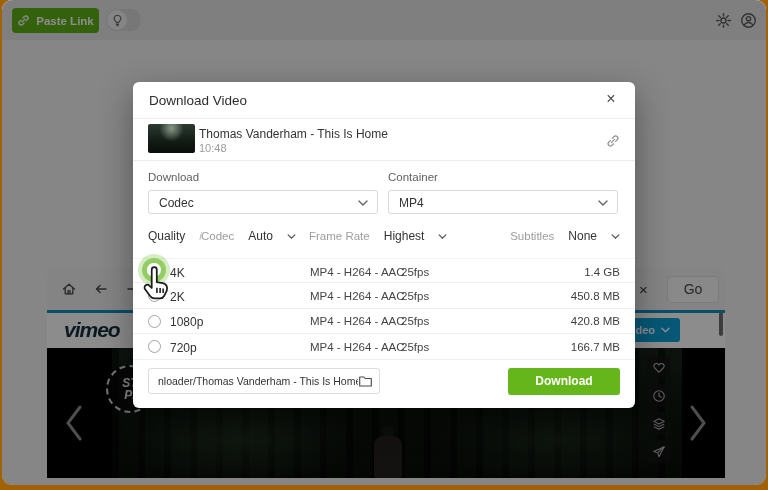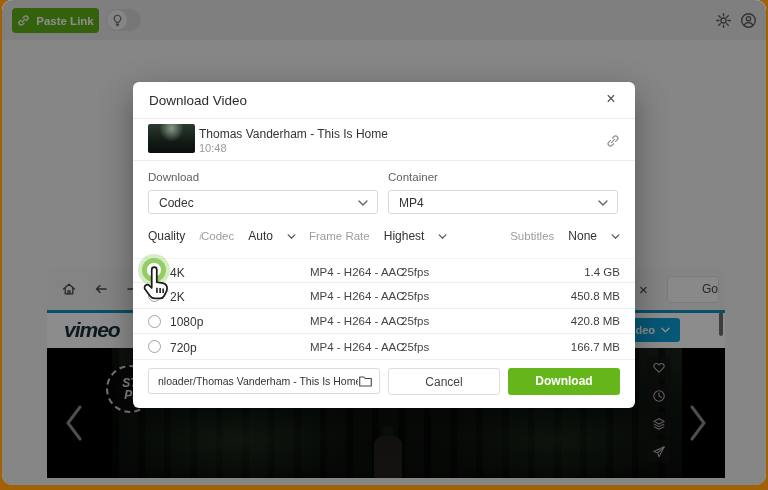--- a/index.html
+++ b/index.html
@@ -12,21 +12,21 @@
   .paste-btn { position:absolute; left:10px; top:8px; width:87px; height:25px; background:#5fb217; border:none; border-radius:4px; color:#fff; font-size:11.5px; font-weight:bold; display:flex; align-items:center; justify-content:center; gap:6px; cursor:pointer; }
   .bulb-toggle { position:absolute; left:104px; top:9px; width:35px; height:22px; border-radius:11px; background:#d9d9d9; }
   .bulb-knob { position:absolute; left:1px; top:1px; width:20px; height:20px; border-radius:50%; background:#f2f2f2; display:flex; align-items:center; justify-content:center; }
   .top-icon { position:absolute; top:12px; width:17px; height:17px; }
   .gear { right:34px; } .person { right:9px; }
 
   
   .browser { position:absolute; left:45px; top:268px; width:678px; height:210px; border-radius:8px 8px 0 0; background:#f1f1f1; overflow:hidden; }
   .btoolbar { position:absolute; left:0; right:0; top:0; height:42px; background:#f1f1f1; }
   .nav-ic { position:absolute; top:13px; width:16px; height:16px; }
-  .go-btn { position:absolute; right:6px; top:8px; width:52px; height:27px; background:#fafafa; border:1px solid #e0e0e0; border-radius:4px; font-size:12px; color:#4a4a4a; text-align:right; line-height:25px; cursor:pointer; }
+  .go-btn { position:absolute; right:6px; top:8px; width:52px; height:27px; background:#fafafa; border:1px solid #e0e0e0; border-radius:4px; font-size:14px; color:#4a4a4a; text-align:center; line-height:25px; cursor:pointer; }
   .bclose { position:absolute; right:68px; top:8px; width:27px; height:27px; text-align:center; line-height:27px; font-size:15px; color:#3c3c3c; cursor:pointer; }
   .progress-line { position:absolute; left:0; right:0; top:42px; height:3px; background:#1291c0; }
   .vheader { position:absolute; left:0; right:0; top:45px; height:35px; background:#ffffff; }
   .vimeo-logo { position:absolute; left:17px; top:5px; font-size:21px; font-weight:bold; font-style:italic; letter-spacing:-1px; color:#14303e; }
   .newvid-btn { position:absolute; right:45px; top:5px; height:24px; padding:0 10px; background:#0ba0d8; border:none; border-radius:3px; color:#fff; font-size:11px; font-weight:bold; display:flex; align-items:center; gap:6px; cursor:pointer; }
   .vscrollbar { position:absolute; right:2px; top:44px; width:4px; height:24px; border-radius:2px; background:#6f6f6f; }
   .video { position:absolute; left:0; right:0; top:80px; height:130px; background:#000; }
   .forest { position:absolute; left:65px; width:570px; top:0; bottom:0;
     background:
       radial-gradient(ellipse 60% 45% at 50% 12%, rgba(133,158,128,0.34), transparent 60%),
@@ -288,21 +288,20 @@
         <div class="cell c-size">166.7 MB</div>
       </div>
     </div>
 
     <div class="path-box">
       <input readonly="" value="nloader/Thomas Vanderham - This Is Home.mp4" style="">
       <svg class="folder-ic" viewBox="0 0 16 16" fill="none" stroke="#4a4a4a" stroke-width="1.2" stroke-linejoin="round">
           <path d="M1.8 3.2 h4.4 l1.4 1.6 h6.6 v8 H1.8 z"></path>
         </svg>
     </div>
-    <div class="btn cancel-btn">Cancel</div>
     <div class="btn dl-btn">Download</div>
 
     <div class="ripple"></div>
     <svg class="hand" viewBox="0 0 20 24">
       <path d="M7.3 2.3 a1.6 1.6 0 0 1 3.2 0 V10.2 l3.7.6 c1.6.3 2.8 1.6 2.8 3.3 0 .9-.2 1.7-.7 2.6 l-1.3 2.4 c-.5.9-1.4 1.4-2.4 1.4 H9.1 c-1.1 0-2.1-.5-2.7-1.4 L3.1 14.7 c-.6-.8-.4-1.9.4-2.5 .7-.5 1.7-.4 2.3.2 l1.5 1.5 z" fill="#ffffff" stroke="#1c1c1c" stroke-width="1.1" stroke-linejoin="round"></path>
       <path d="M10.6 13.8 v3.2 M12.6 13.9 v3.1 M14.5 14.2 v2.8" fill="none" stroke="#1c1c1c" stroke-width="1"></path>
     </svg>
   </div>
 
 </div>

